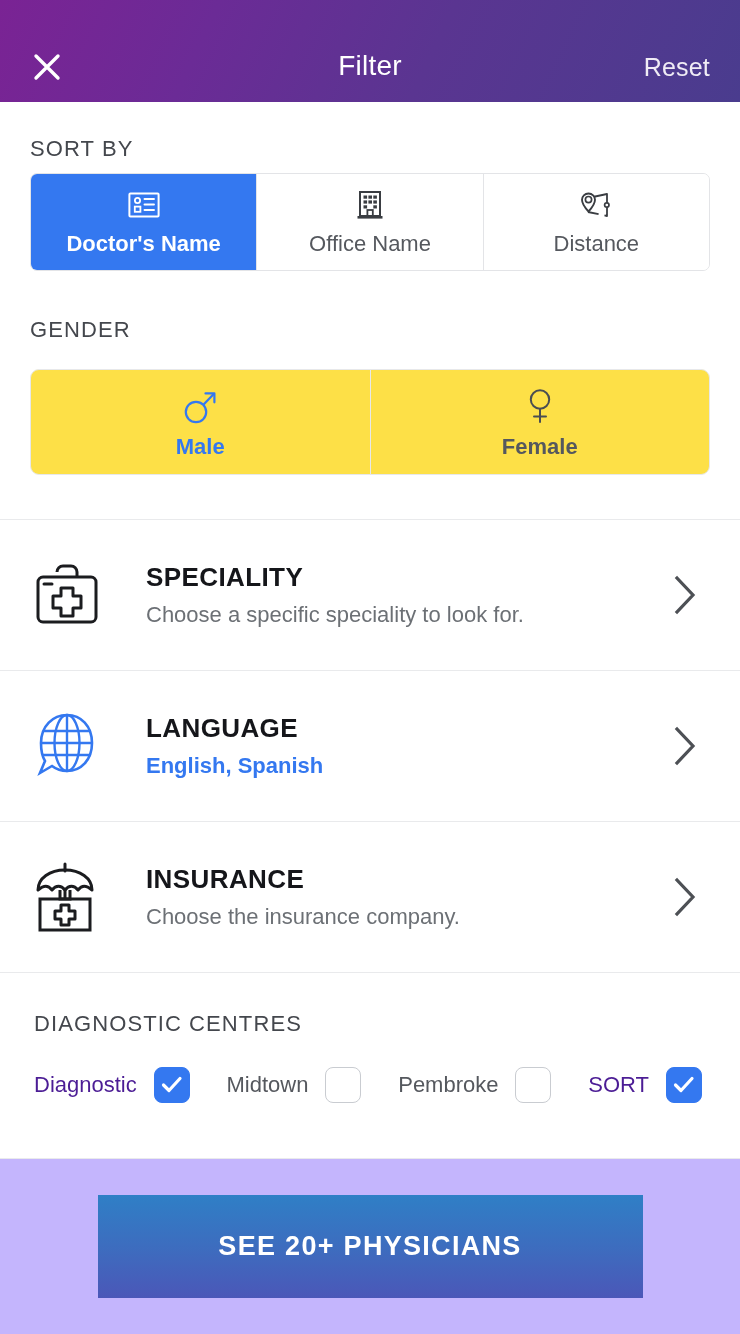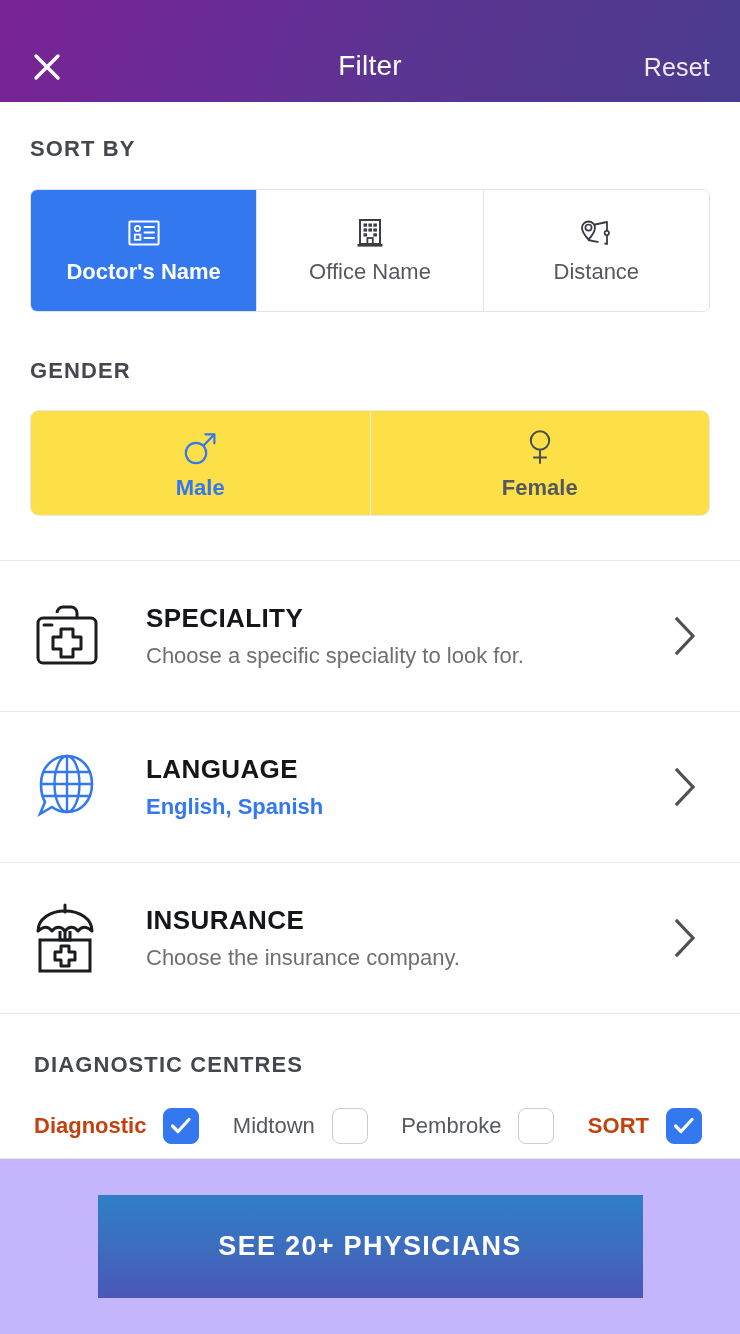--- a/index.html
+++ b/index.html
@@ -27,29 +27,29 @@
     color:#fff; font-size:28px; font-weight:400; letter-spacing:.2px;
     pointer-events:none;
   }
   .hdr-reset {
     margin-left:auto; color:#f0ecf5; font-size:25px; font-weight:400;
     margin-bottom:4px; letter-spacing:.2px;
   }
 
   
   .section-label {
-    font-size:22px; font-weight:700; color:#44474d;
+    font-size:22px; font-weight:400; color:#44474d;
     letter-spacing:1.1px; text-transform:uppercase;
   }
   .divider { height:1px; background:#e9eaec; width:100%; }
 
   
   .sortby-wrap { padding:34px 30px 0 30px; }
   .seg {
-    margin-top:27px; display:flex; height:123px;
+    margin-top:11px; display:flex; height:98px;
     border:1px solid #e3e4e7; border-radius:7px; overflow:hidden;
     background:#fff;
   }
   .seg-item {
     flex:1; display:flex; flex-direction:column;
     align-items:center; justify-content:center; gap:9px;
     border-left:1px solid #e3e4e7; background:#fff;
   }
   .seg-item:first-child { border-left:none; }
   .seg-item.active { background:#3478F0; border-left-color:#3478F0; }
@@ -86,21 +86,21 @@
   .row-chev { width:54px; flex:0 0 54px; display:flex; align-items:center; justify-content:center; }
 
   
   .diag { padding:38px 30px 0 34px; }
   .diag-list {
     margin-top:30px; display:flex; align-items:center;
     gap:0; justify-content:space-between; padding-right:8px;
   }
   .diag-item { display:flex; align-items:center; gap:17px; }
   .diag-name { font-size:22px; color:#55585e; white-space:nowrap; }
-  .diag-item.checked .diag-name { color:#c2410c; font-weight:700; }
+  .diag-item.checked .diag-name { color:#4c1d95; font-weight:400; }
   .cb {
     width:36px; height:36px; border-radius:8px;
     border:1px solid #c9ccd1; background:#fff;
     display:flex; align-items:center; justify-content:center;
   }
   .cb.on { background:#3478F0; border-color:#3478F0; }
 
   
   .footer {
     margin-top:auto; height:176px; flex:0 0 176px;

